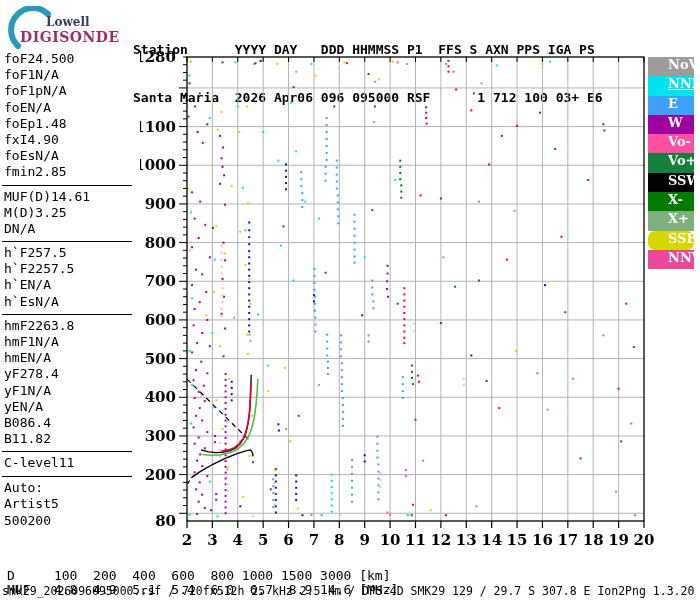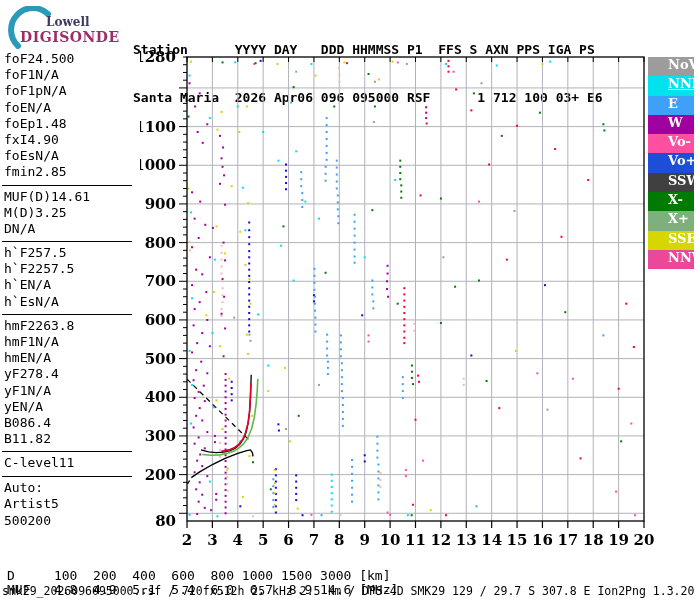--- a/index.html
+++ b/index.html
@@ -788,24 +788,24 @@
     <text x="478.6111111111111" y="495" text-anchor="middle" class="axlab">19</text>
     <text x="504" y="495" text-anchor="middle" class="axlab">20</text>
   </svg>
 
 <div id="legend">
     <div class="lgitem" style="background: rgb(156, 156, 156);">NoVal</div>
     <div class="lgitem" style="background: rgb(0, 226, 240); text-decoration: underline;">NNE</div>
     <div class="lgitem" style="background: rgb(63, 160, 248);">E</div>
     <div class="lgitem" style="background: rgb(160, 0, 160);">W</div>
     <div class="lgitem" style="background: rgb(255, 79, 160);">Vo-</div>
-    <div class="lgitem" style="background: #1d4ed8;">Vo+</div>
-    <div class="lgitem" style="background: #404040;">SSW</div>
+    <div class="lgitem" style="background: #15803d;">Vo+</div>
+    <div class="lgitem" style="background: #000000;">SSW</div>
     <div class="lgitem" style="background: rgb(0, 122, 0);">X-</div>
     <div class="lgitem" style="background: rgb(126, 176, 126);">X+</div>
-    <div class="lgitem" style="background: rgb(214, 214, 0);">SSE</div>
+    <div class="lgitem" style="background: rgb(214, 214, 0); border-radius: 7px;">SSE</div>
     <div class="lgitem" style="background: #ec4899;">NNW</div>
   </div>
 
 <pre id="dmuf">D     100  200  400  600  800 1000 1500 3000 [km]
 MUF   4.8  4.9  5.1  5.4  6.0  6.7  8.9 14.6 [MHz]</pre>
 
 <div id="statusbar">smk29_2026096095000.rsf / 720fx512h 25 kHz 2.5 km / DPS-4D SMK29 129 / 29.7 S 307.8 E Ion2Png 1.3.20</div>
 
 </body></html>

